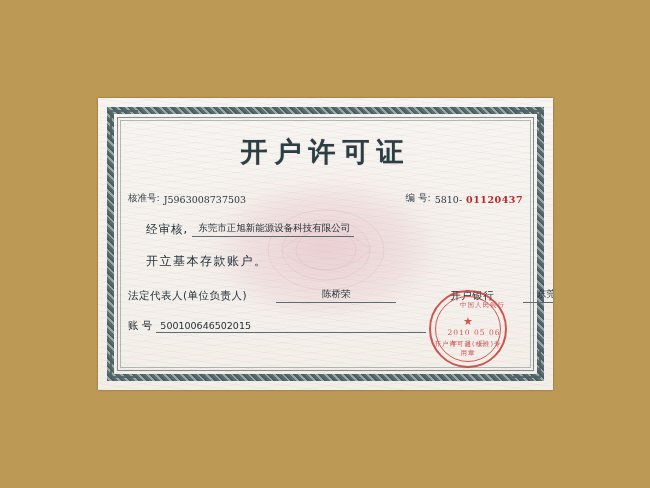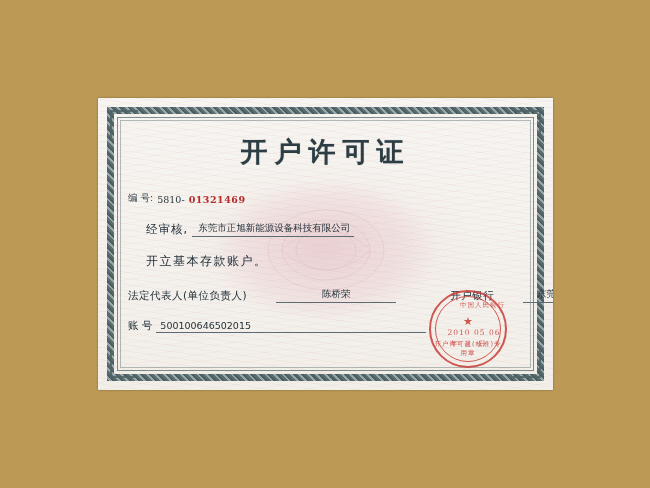--- a/index.html
+++ b/index.html
@@ -275,24 +275,28 @@
     <div class="corner tl"></div>
     <div class="corner tr"></div>
     <div class="corner bl"></div>
     <div class="corner br"></div>
 
     <div class="content">
 
       <div class="title">开户许可证</div>
 
       <div class="meta-row">
+        <div class="meta-left">
+          <span class="meta-label">核准号:</span>
+          <span class="meta-value">J5963008737503</span>
+        </div>
         <div class="meta-right">
           <span class="meta-label">编  号:</span>
           <span class="meta-value code-prefix">5810-</span>
-          <span class="meta-value red">01321469</span>
+          <span class="meta-value red">01120437</span>
         </div>
       </div>
 
       <div class="body-line">
         <span class="lead">经审核,</span>
         <span class="fill w-company">东莞市正旭新能源设备科技有限公司</span>
       </div>
 
       <div class="line2">开立基本存款账户。</div>
 

